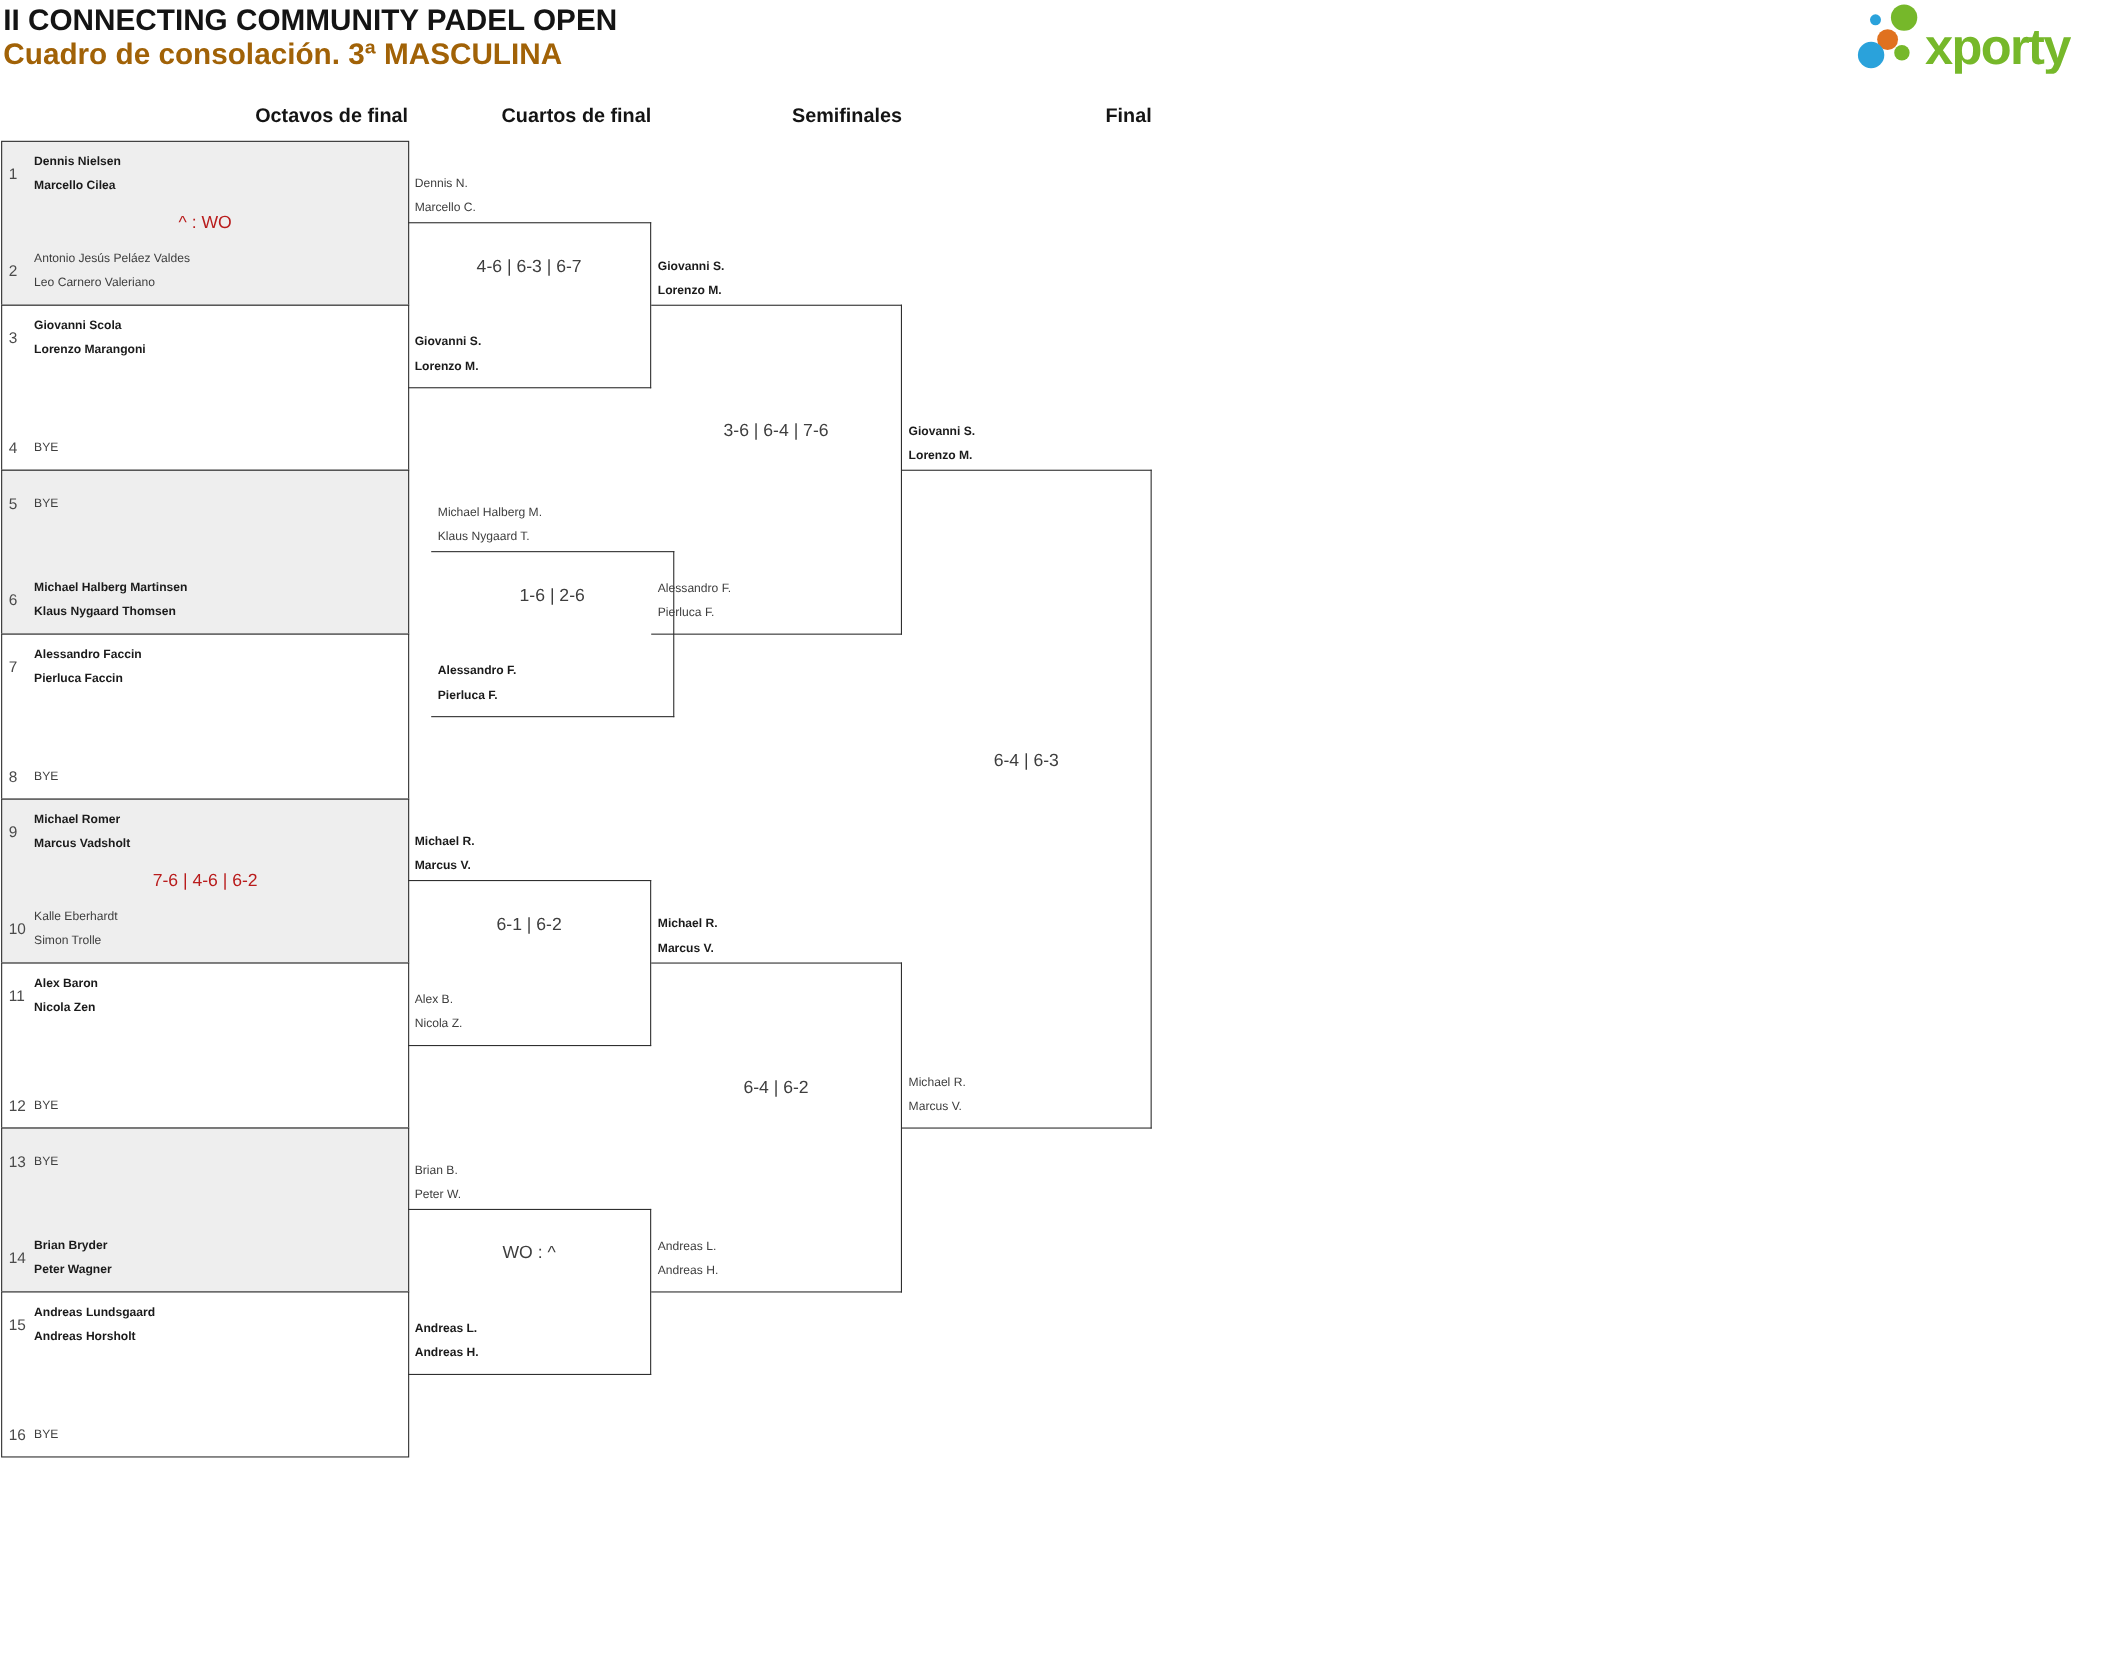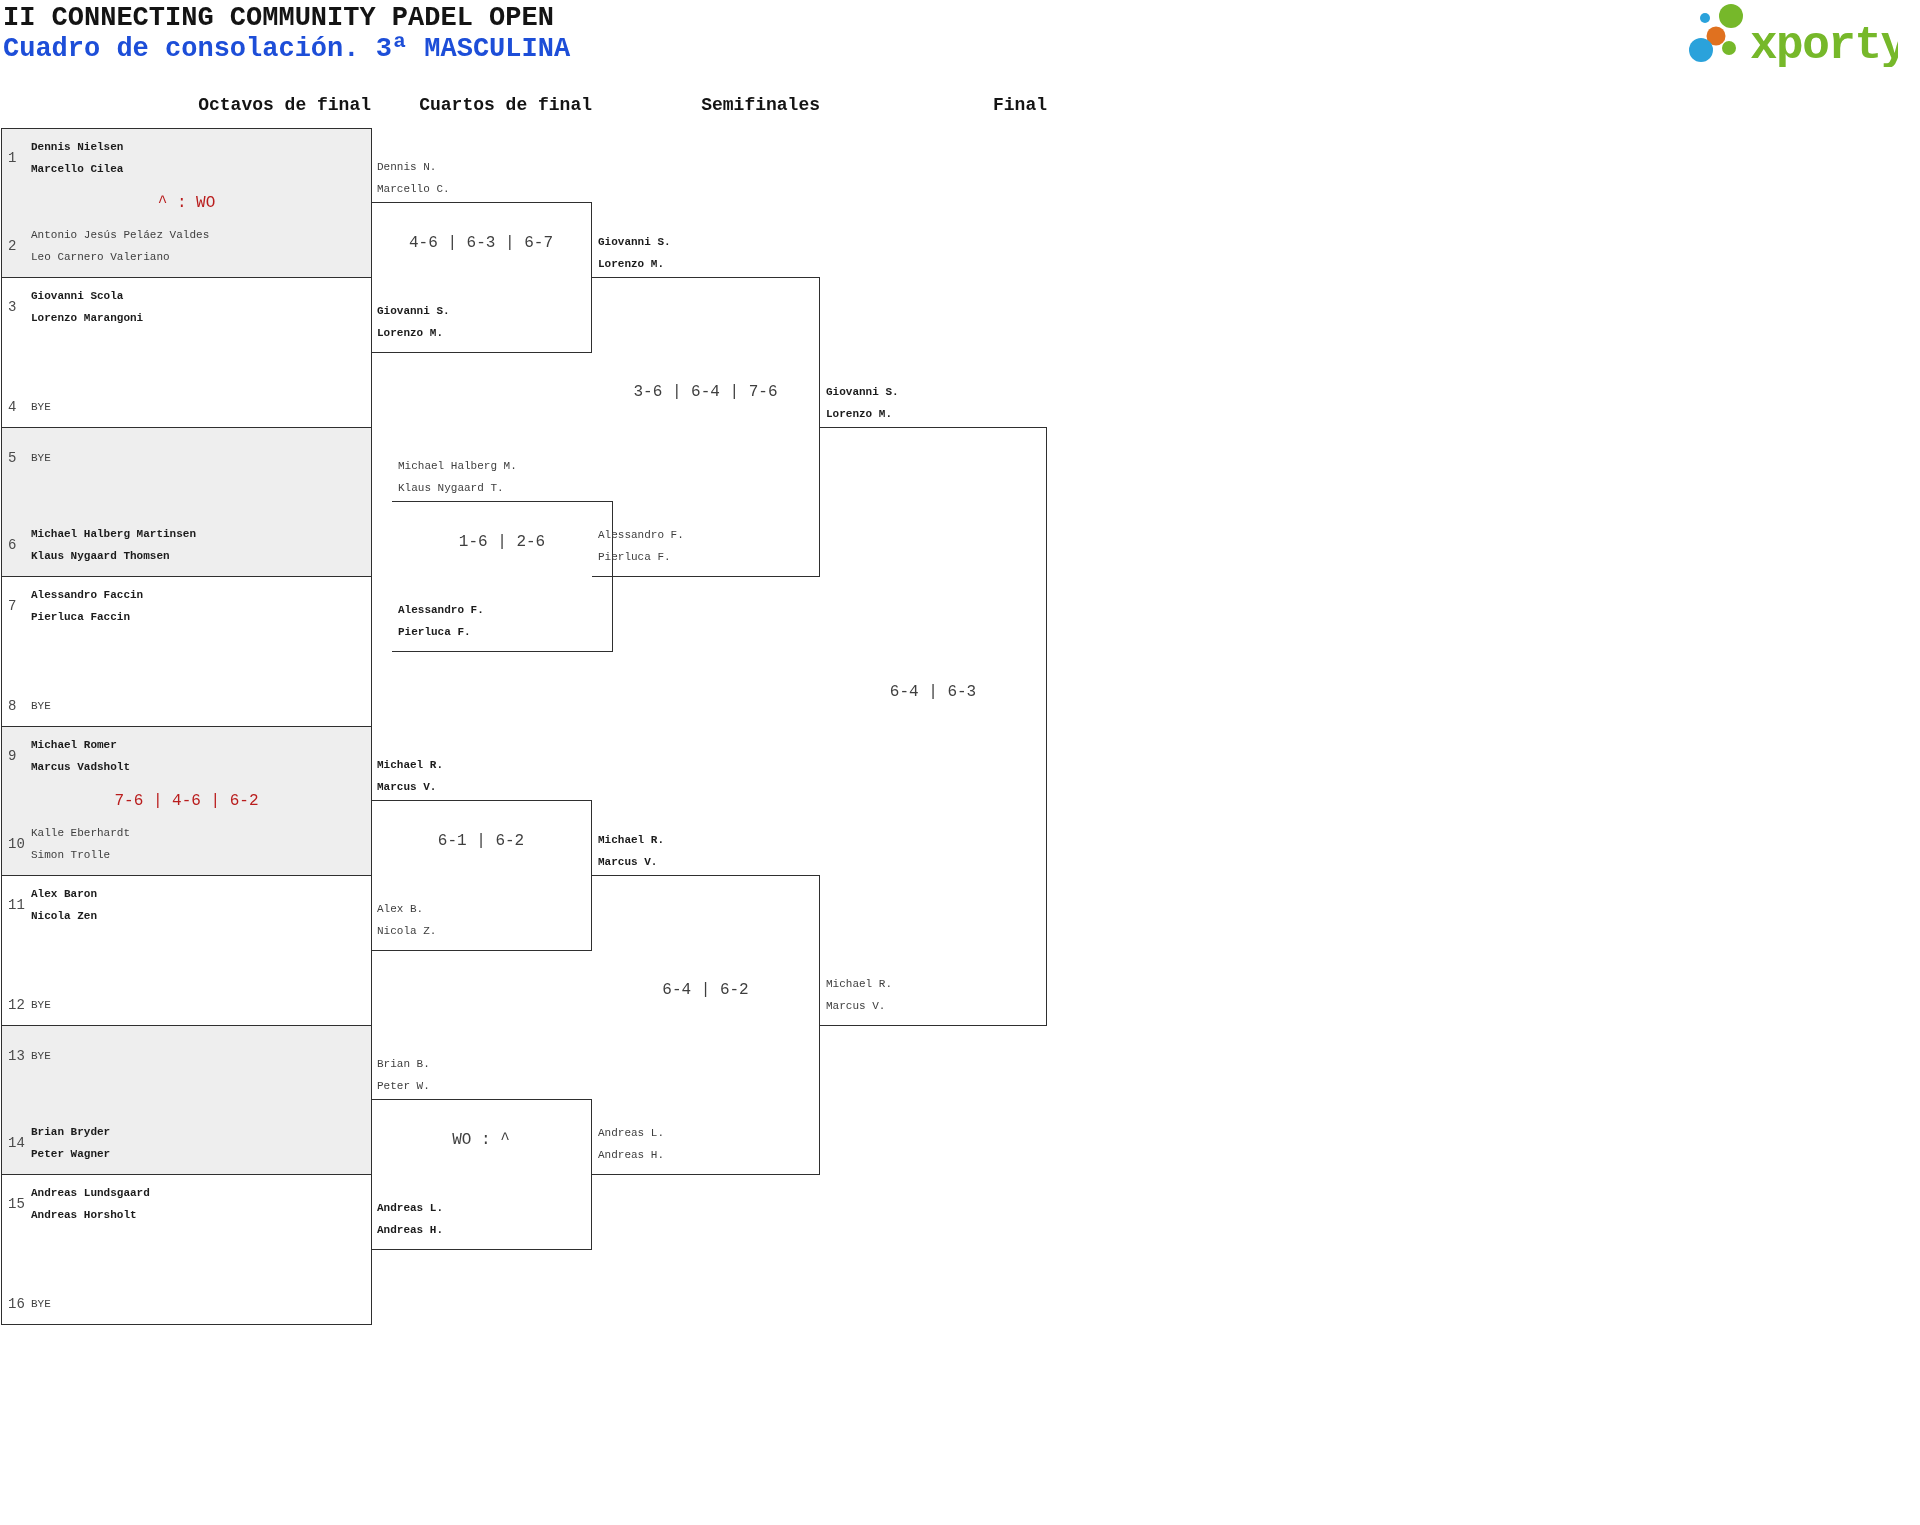--- a/index.html
+++ b/index.html
@@ -1,20 +1,20 @@
 <!DOCTYPE html>
 <html><head>
 <meta charset="utf-8">
 <style>
   html,body{margin:0;padding:0;background:#ffffff;}
   .page{position:relative;width:1920px;height:1525px;background:#fff;overflow:hidden;
-        font-family:Liberation Mono, monospace;color:#1b1b1b;}
+        font-family:Liberation Sans, sans-serif;color:#1b1b1b;}
   .titles{position:absolute;left:3px;top:3px;}
   .title{font-size:27px;line-height:31px;font-weight:700;color:#141414;white-space:nowrap;}
-  .subtitle{font-size:27px;line-height:31px;font-weight:700;color:#1d4ed8;white-space:nowrap;}
+  .subtitle{font-size:27px;line-height:31px;font-weight:700;color:#a16207;white-space:nowrap;}
   .colhead{position:absolute;top:94px;font-size:18px;line-height:22px;font-weight:700;
            color:#141414;text-align:right;}
   
   .box{position:absolute;left:1px;width:371px;border:1px solid #2f2f2f;box-sizing:border-box;background:#fff;}
   .box.g{background:#eeeeee;}
   .slot{position:absolute;left:6px;right:4px;display:flex;align-items:center;gap:3px;}
   .slot.top{top:7px;}
   .slot.top.bye{top:19px;}
   .slot.bot{bottom:9px;}
   .seed{flex:0 0 20px;font-size:14px;color:#4a4a4a;}

